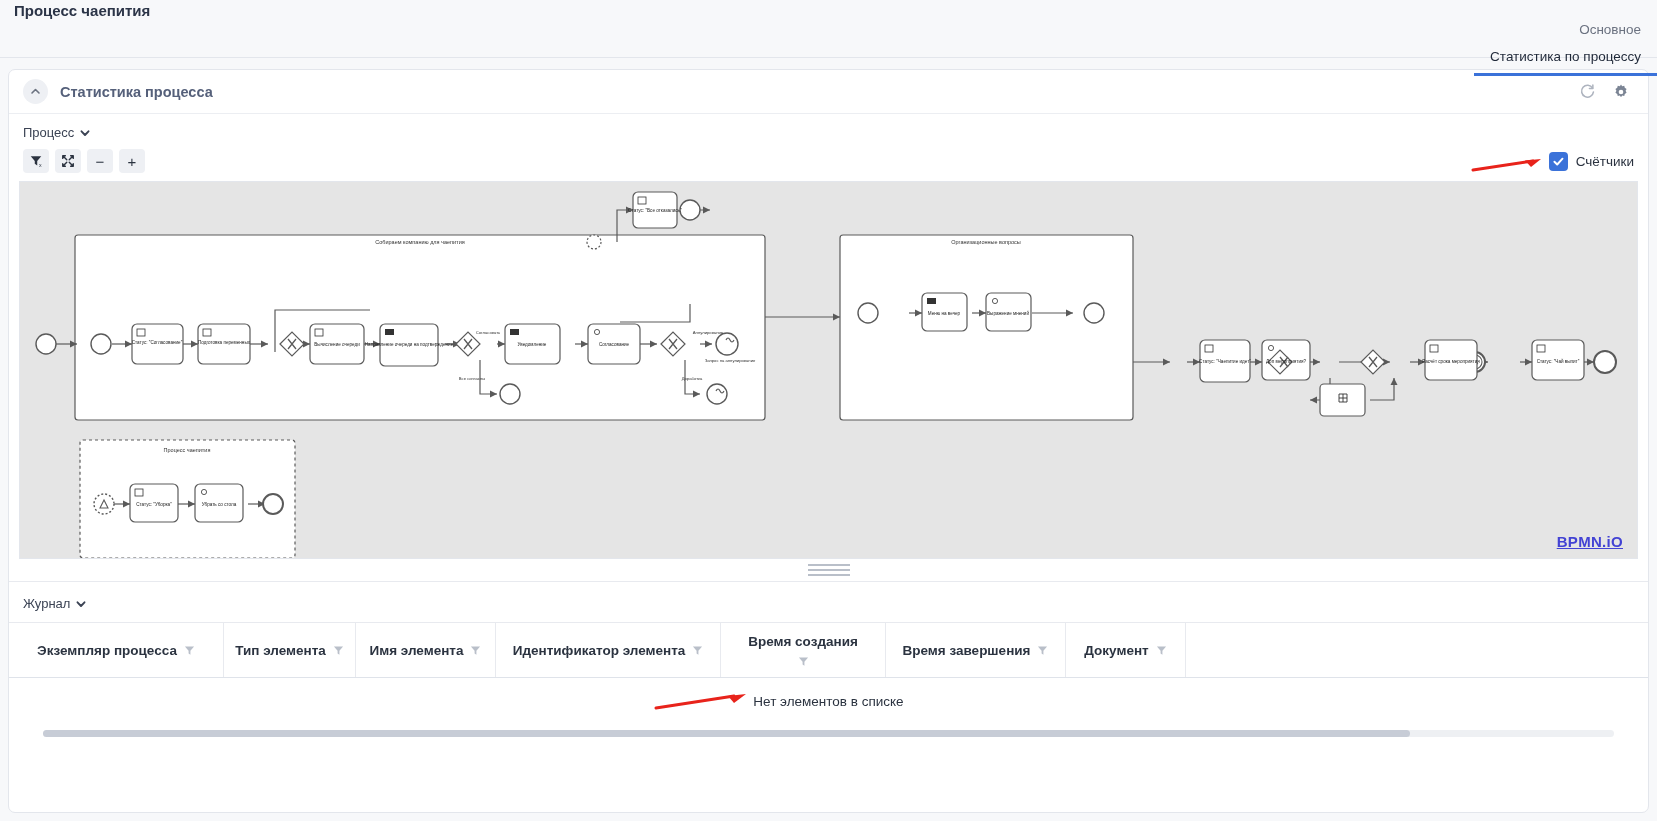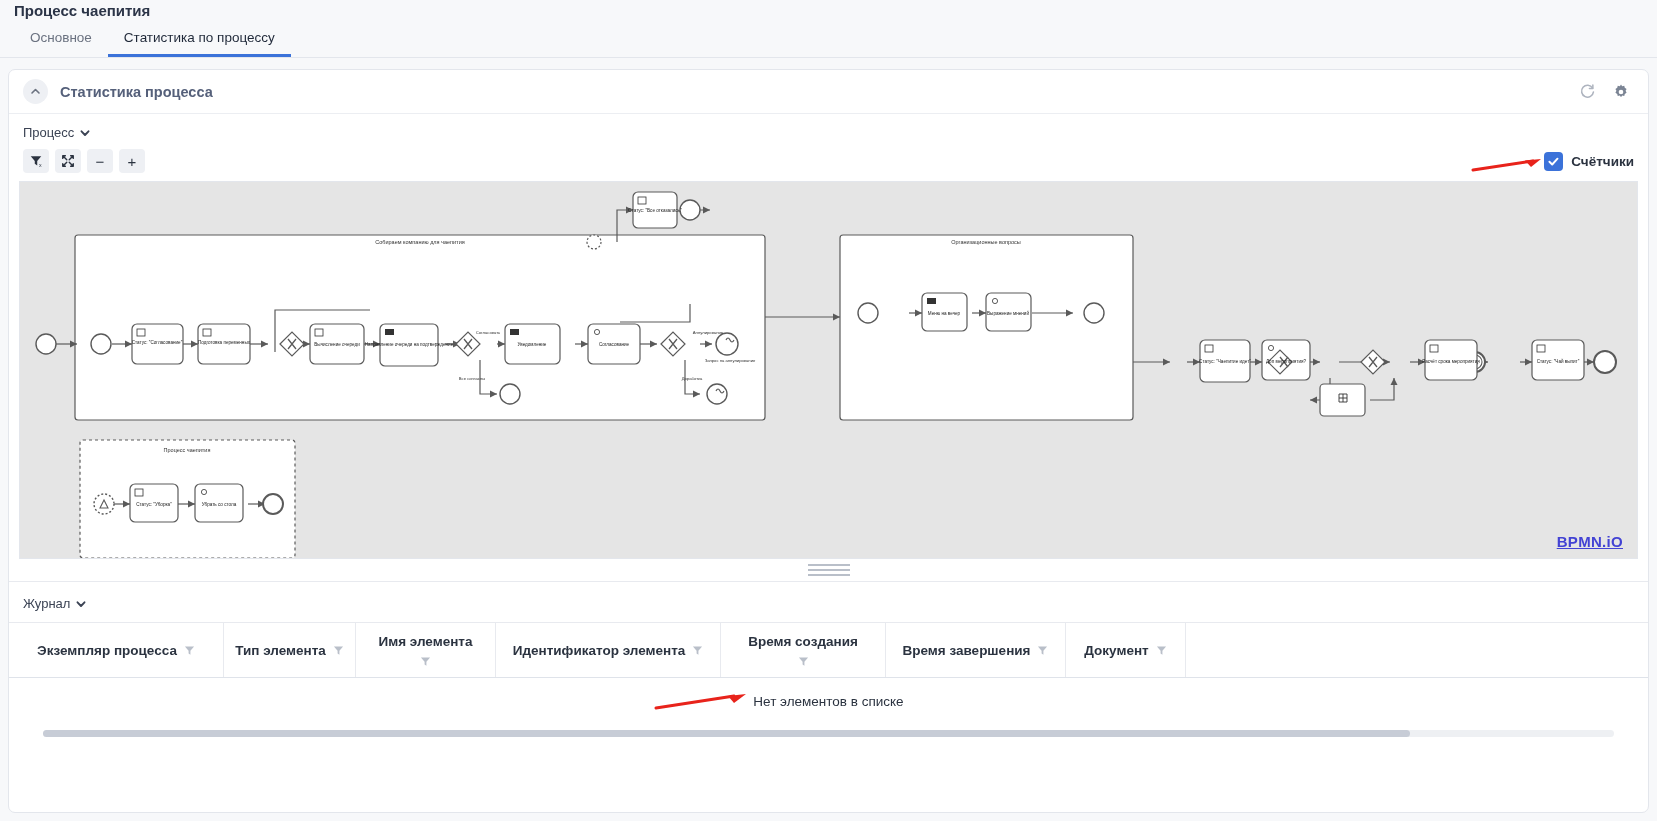--- a/index.html
+++ b/index.html
@@ -9,22 +9,23 @@
     background: #f7f8fa;
     font-family: "Liberation Sans", sans-serif;
     overflow: hidden;
   }
   .page-title {
     font-size: 15px; font-weight: bold; color: #2b3447;
     padding: 0 0 0 14px; height: 22px; line-height: 22px;
   }
   .tabbar {
     display: flex; align-items: flex-end; height: 36px;
-    padding-left: 14px; border-bottom: 1px solid #e3e6ec;
+    border-bottom: 1px solid #e3e6ec;
     background: #f7f8fa;
+    flex-direction: column;
   }
   .tab {
     font-size: 13.5px; color: #6b7280; padding: 0 16px 9px 16px;
     cursor: pointer; border-bottom: 3px solid transparent;
   }
   .tab.active { color: #1f2838; border-bottom-color: #3b72d9; }
 
   .card {
     margin: 11px 8px 0 8px; background: #ffffff;
     border: 1px solid #e3e6ec; border-radius: 7px;
@@ -55,21 +56,21 @@
   }
   .toolbar { display: flex; gap: 6px; padding: 5px 0 0 14px; align-items: center; }
   .tool-btn {
     width: 26px; height: 24px; background: #eef0f4; border: none;
     border-radius: 4px; display: flex; align-items: center;
     justify-content: center; cursor: pointer; color: #2b3340;
     font-size: 15px; line-height: 1;
   }
   .counters-wrap {
     margin-left: auto; display: flex; align-items: center;
-    gap: 8px; padding-right: 14px; position: relative; font-weight: bold;
+    gap: 8px; padding-right: 14px; position: relative;
   }
   .chk {
     width: 19px; height: 19px; border-radius: 4px; background: #3b72d9;
     display: flex; align-items: center; justify-content: center; cursor: pointer;
   }
   .counters-label { font-size: 13.5px; color: #2b3340; }
   .arrow-anno { position: absolute; right: 97px; top: 2px; }
 
   .canvas-wrap {
     margin: 8px 10px 0 10px; border: 1px solid #e3e6ec;
@@ -374,21 +375,21 @@
         <svg width="11" height="11" viewBox="0 0 12 12" class="funnel">
           <path d="M1 1.5 H11 L7 6.2 V10.5 L5 9.2 V6.2 Z" fill="#b9bfc9"></path>
         </svg>
       </div>
       <div class="th" style="width: 132px;">
         <span>Тип элемента</span>
         <svg width="11" height="11" viewBox="0 0 12 12" class="funnel">
           <path d="M1 1.5 H11 L7 6.2 V10.5 L5 9.2 V6.2 Z" fill="#b9bfc9"></path>
         </svg>
       </div>
-      <div class="th" style="width: 140px; flex-direction: column;">
+      <div class="th" style="width: 140px;">
         <span>Имя элемента</span>
         <svg width="11" height="11" viewBox="0 0 12 12" class="funnel">
           <path d="M1 1.5 H11 L7 6.2 V10.5 L5 9.2 V6.2 Z" fill="#b9bfc9"></path>
         </svg>
       </div>
       <div class="th" style="width: 225px;">
         <span>Идентификатор элемента</span>
         <svg width="11" height="11" viewBox="0 0 12 12" class="funnel">
           <path d="M1 1.5 H11 L7 6.2 V10.5 L5 9.2 V6.2 Z" fill="#b9bfc9"></path>
         </svg>

